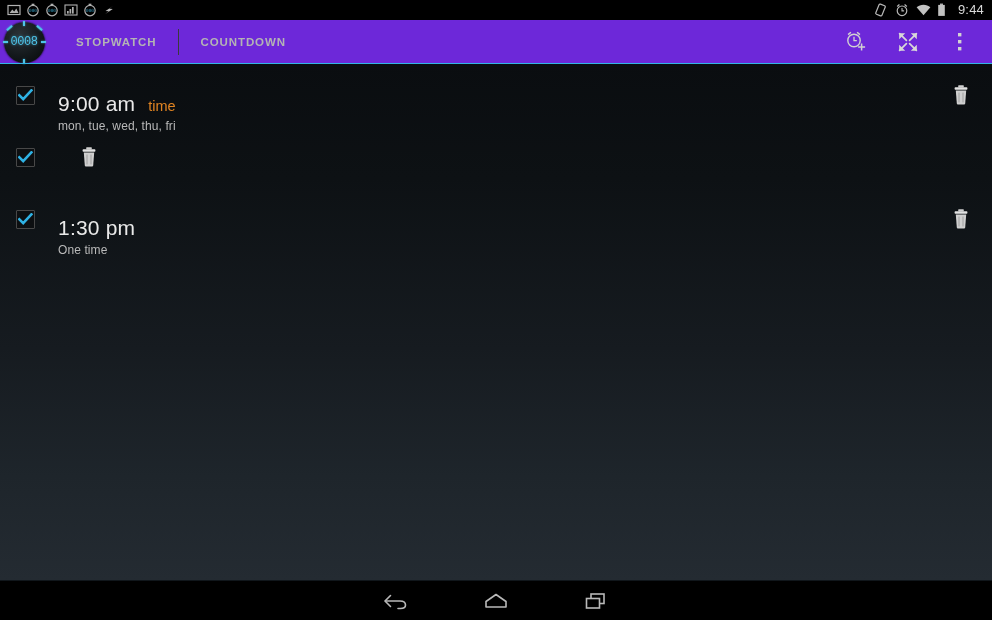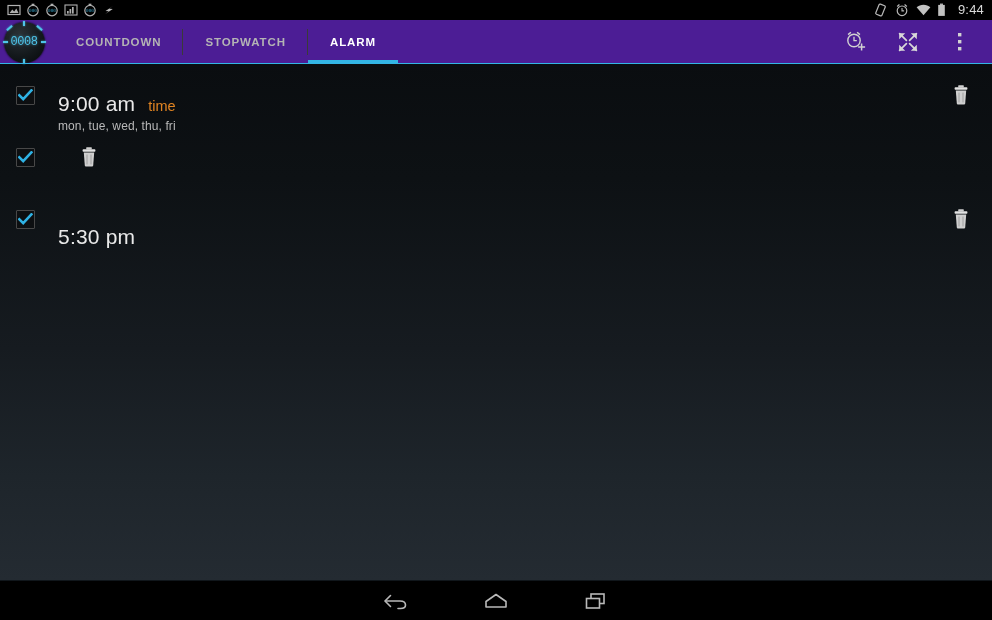--- a/index.html
+++ b/index.html
@@ -59,21 +59,21 @@
     line-height: 14px;
     font-family: "Liberation Sans", sans-serif;
   }
 
   
   .action-bar {
     position: absolute;
     top: 20px; left: 0;
     width: 992px;
     height: 44px;
-    background: #4c1d95;
+    background: #6d28d9;
     display: flex;
     align-items: center;
     z-index: 20;
   }
 
   .app-logo {
     width: 48px;
     height: 44px;
     display: flex;
     align-items: center;
@@ -383,31 +383,26 @@
         <span class="logo-tick tick-l"></span>
         <span class="logo-tick tick-r"></span>
         <span class="logo-tick tick-tl"></span>
         <span class="logo-tick tick-tr"></span>
         <span class="logo-digits">0008</span>
       </div>
     </div>
 
     <div class="tabs">
       <div class="tab">
-        <span class="tab-label">COUNTDOWN</span>
-        <span class="divider"></span>
-        <span class="tab-underline"></span>
-      </div>
-      <div class="tab">
         <span class="tab-label">STOPWATCH</span>
         <span class="divider"></span>
         <span class="tab-underline"></span>
       </div>
-      <div class="tab active">
-        <span class="tab-label">ALARM</span>
+      <div class="tab">
+        <span class="tab-label">COUNTDOWN</span>
         <span class="divider"></span>
         <span class="tab-underline"></span>
       </div>
     </div>
 
     <div class="ab-actions">
       <div class="ab-btn">
         <span>
           <svg width="26" height="26" viewBox="0 0 26 26">
             <circle cx="11" cy="11.5" r="6.2" fill="none" stroke="#d2d2d2" stroke-width="1.4"></circle>
@@ -506,23 +501,24 @@
           <div class="checkbox-box">
             <span>
               <svg width="15" height="13" viewBox="0 0 15 13">
                 <path d="M1.4 6.3 L5.2 10.2 L13.4 1.4" fill="none" stroke="#2fb2e4" stroke-width="2.6" stroke-linecap="square"></path>
               </svg>
             </span>
           </div>
         </div>
         <div class="alarm-main">
           <div class="alarm-line1">
-            <span class="alarm-time">5:30 pm</span>
+            <span class="alarm-time">1:30 pm</span>
 
           </div>
+          <div class="alarm-days">One time</div>
         </div>
         <div class="alarm-delete">
           <span>
             <svg width="20" height="22" viewBox="0 0 20 22">
               <rect x="7.2" y="1.2" width="5.6" height="2.2" rx="0.6" fill="#cfcfcf"></rect>
               <rect x="3.6" y="3.2" width="12.8" height="2.6" rx="0.8" fill="#e2e2e2"></rect>
               <path d="M4.8 6.4 L15.2 6.4 L14.2 19.6 Q14.1 20.6 13.1 20.6 L6.9 20.6 Q5.9 20.6 5.8 19.6 Z" fill="#cfcfcf"></path>
               <path d="M8.0 8.6 L8.0 18.4 M12.0 8.6 L12.0 18.4" stroke="#9a9a9a" stroke-width="0.9"></path>
             </svg>
           </span>

